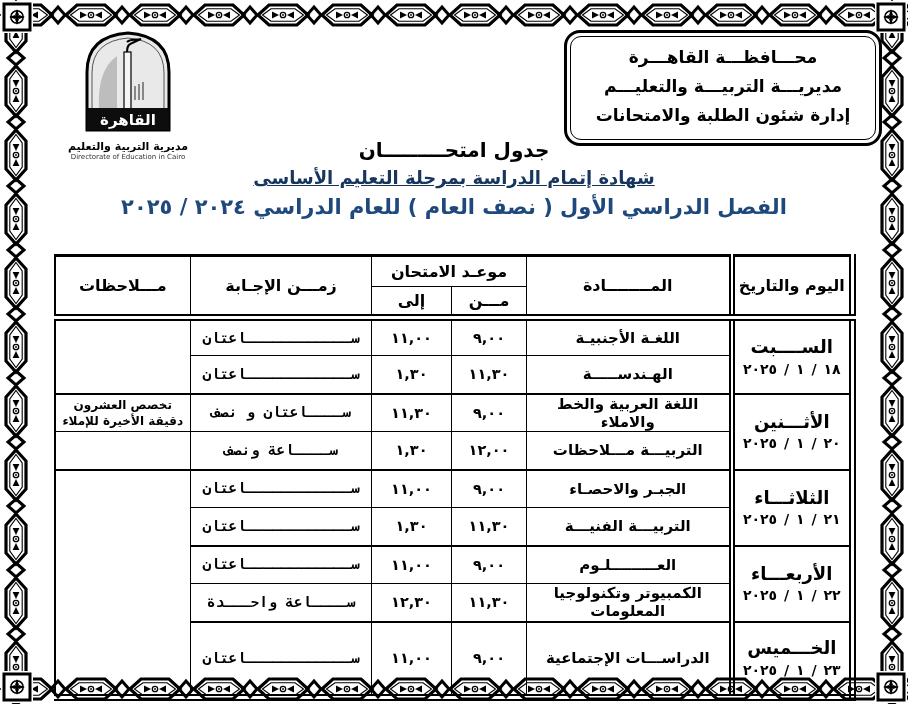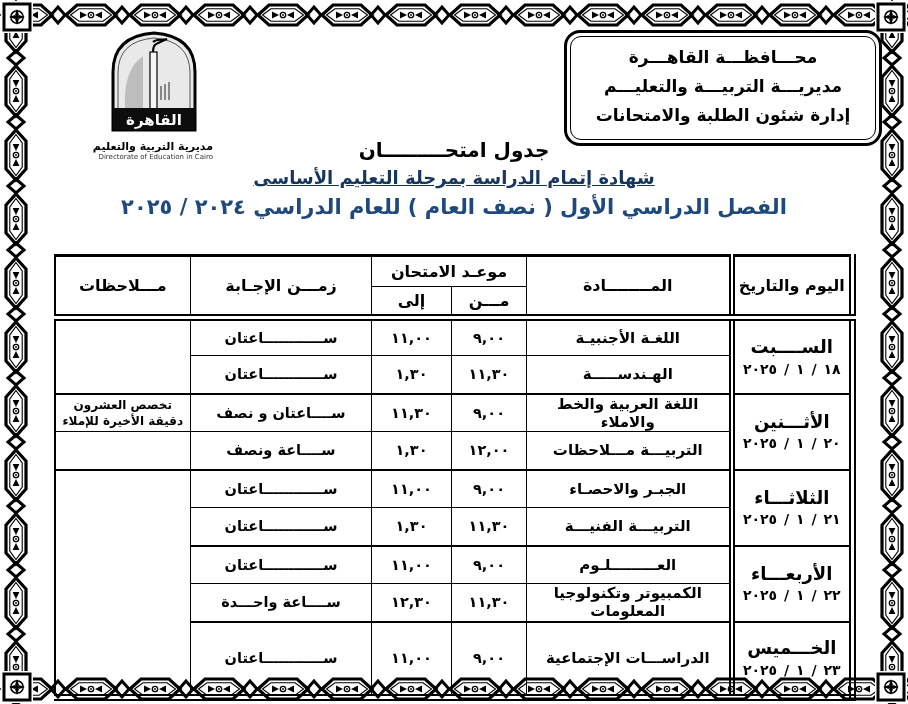--- a/index.html
+++ b/index.html
@@ -10,21 +10,21 @@
     direction:rtl;
   }
   
   .chain{position:absolute;pointer-events:none;}
   .chain-top{left:0;top:2px;}
   .chain-bottom{left:0;top:676px;}
   .chain-left{left:29px;top:0;transform-origin:0 0;transform:rotate(90deg);}
   .chain-right{left:905px;top:0;transform-origin:0 0;transform:rotate(90deg);}
   .corner{position:absolute;}
   
-  .logo-wrap{position:absolute;top:26px;left:73px;width:140px;text-align:right;direction:rtl;}
+  .logo-wrap{position:absolute;top:26px;left:58px;width:140px;text-align:center;direction:rtl;}
   .logo-caption-ar{font-size:11px;font-weight:bold;margin-top:2px;letter-spacing:0;}
   .logo-caption-en{font-size:7px;color:#333;direction:ltr;}
   
   .org-box{
     position:absolute;top:30px;right:26px;width:306px;
     border:3px solid #000;border-radius:16px;padding:3px;background:#fff;
   }
   .org-box-inner{
     border:1.5px solid #000;border-radius:11px;padding:6px 10px 8px;
     text-align:center;
@@ -50,21 +50,21 @@
   .schedule thead tr{height:31px;}
   .schedule tbody tr{height:38px;}
   .schedule tbody tr.tall{height:76px;}
   .hsep{border-bottom:7px double #000 !important;}
   .vsep{border-left:6px double #000 !important;}
   .grp td{border-top:2.5px solid #000;}
   .day-name{font-size:18px;line-height:1.15;}
   .day-date{font-size:14px;margin-top:3px;word-spacing:2px;}
   .cell-subject{font-size:15px;}
   .cell-time{font-size:14.5px;}
-  .cell-duration{font-size:14.5px;}
+  .cell-duration{font-size:14.5px;font-family:Liberation Mono, monospace;}
   .cell-note{font-size:12px;line-height:1.35;padding:2px 4px !important;}
 </style>
 </head>
 <body>
 
 <svg class="chain chain-top" width="908" height="26">
     <g transform="translate(0,0)">
       <polygon points="2,13 13,3 41,3 52,13 41,23 13,23" fill="none" stroke="#000" stroke-width="3.2"></polygon>
       <polygon points="6.5,13 15,6.8 39,6.8 47.5,13 39,19.2 15,19.2" fill="none" stroke="#000" stroke-width="1.1"></polygon>
       <polygon points="16,9.6 23,13 16,16.4" fill="#000"></polygon>

